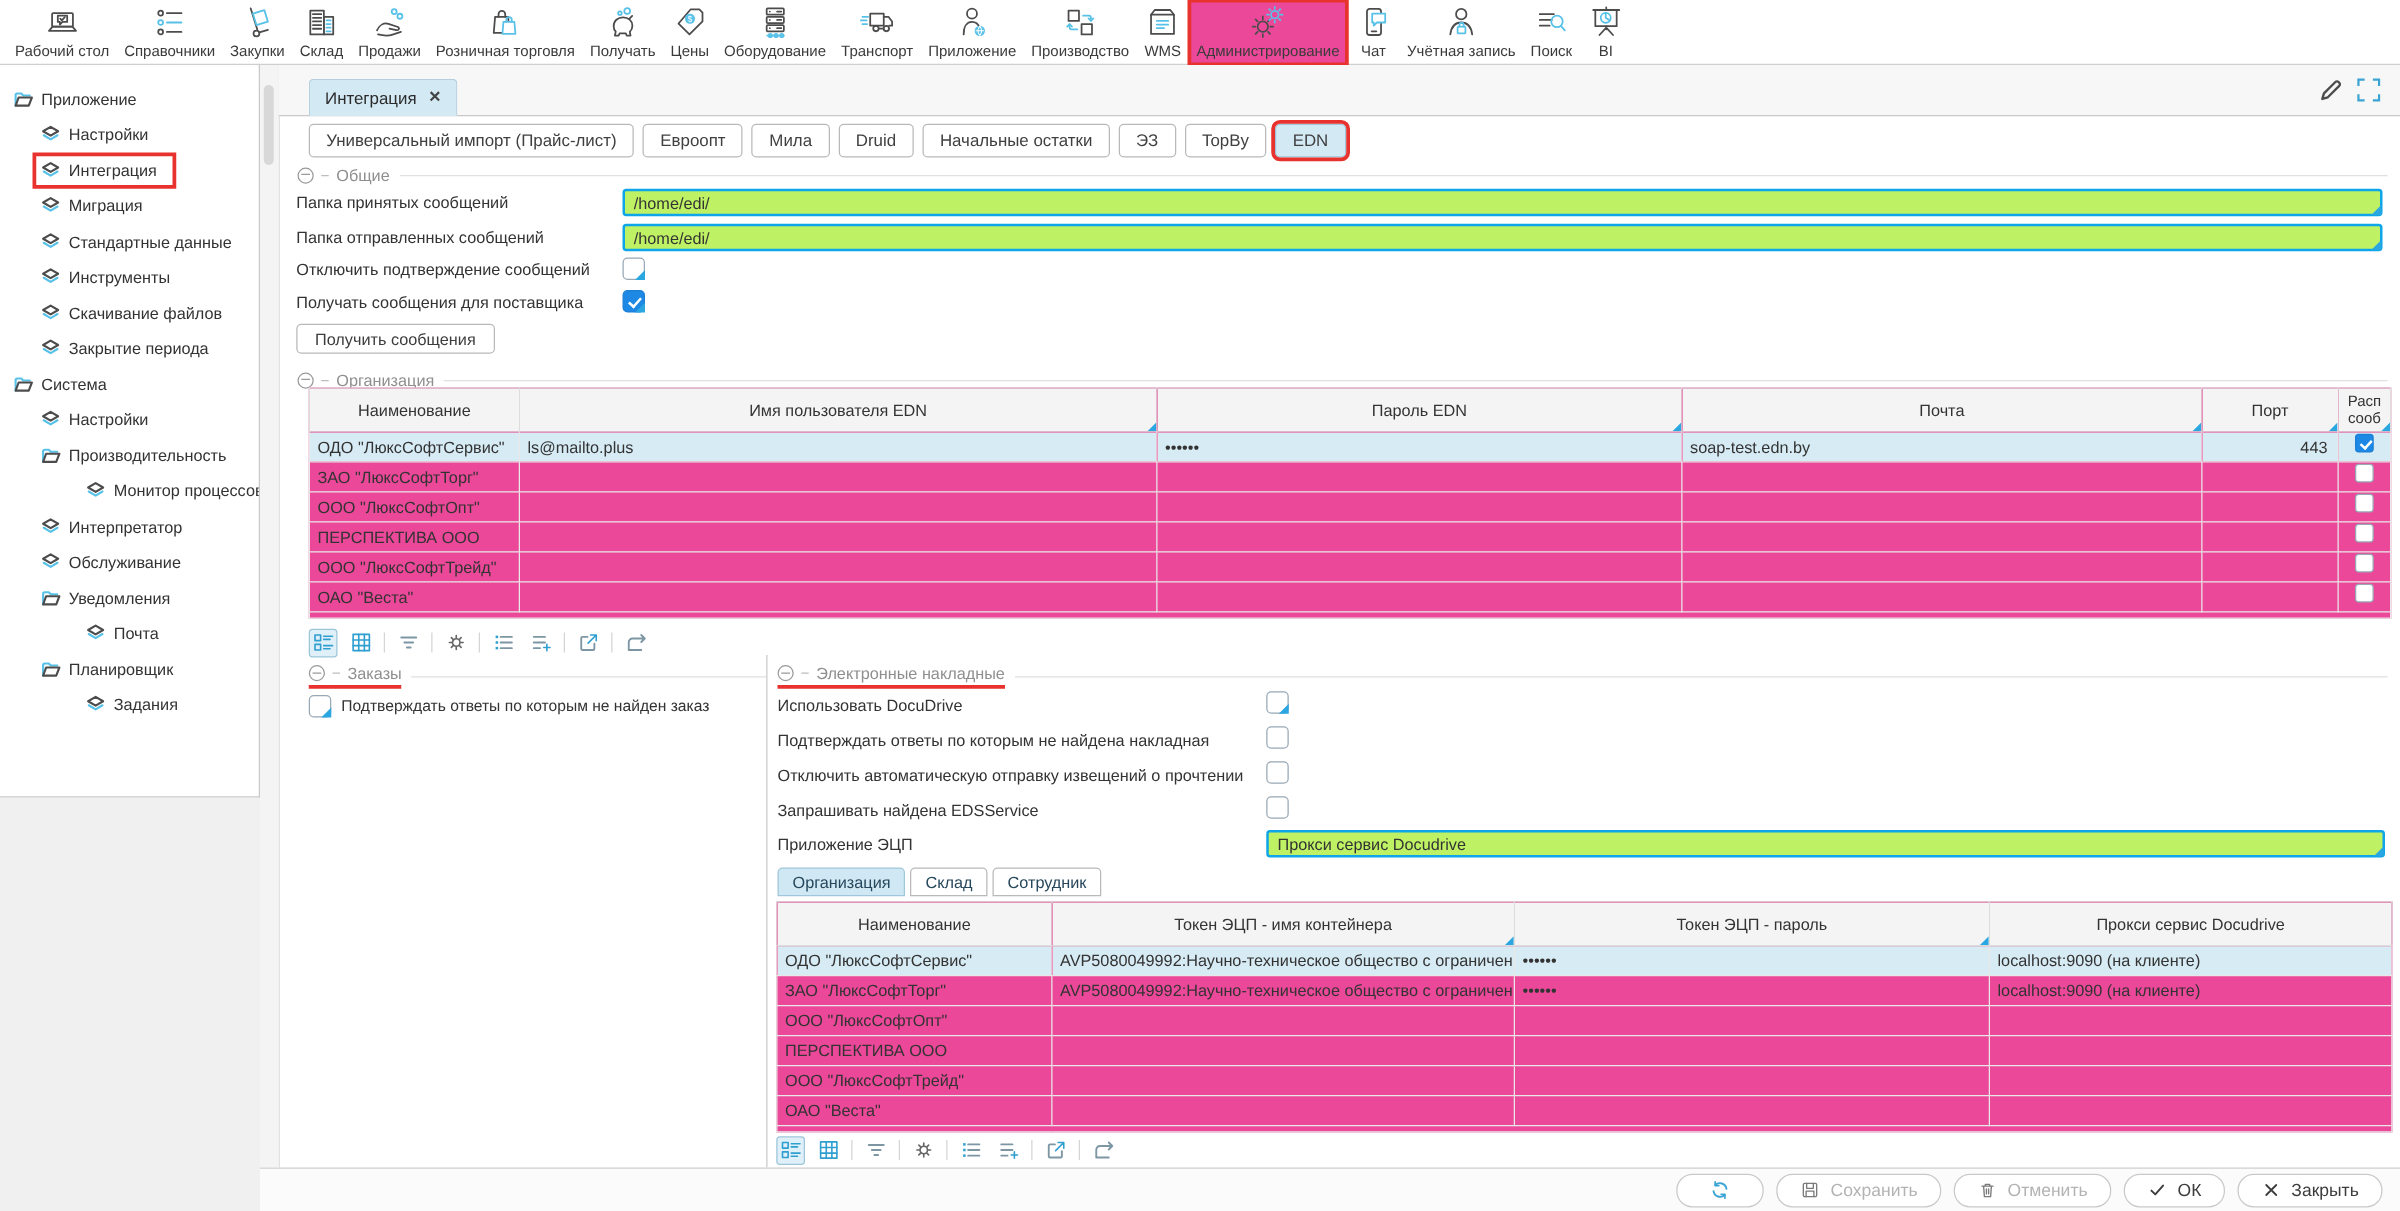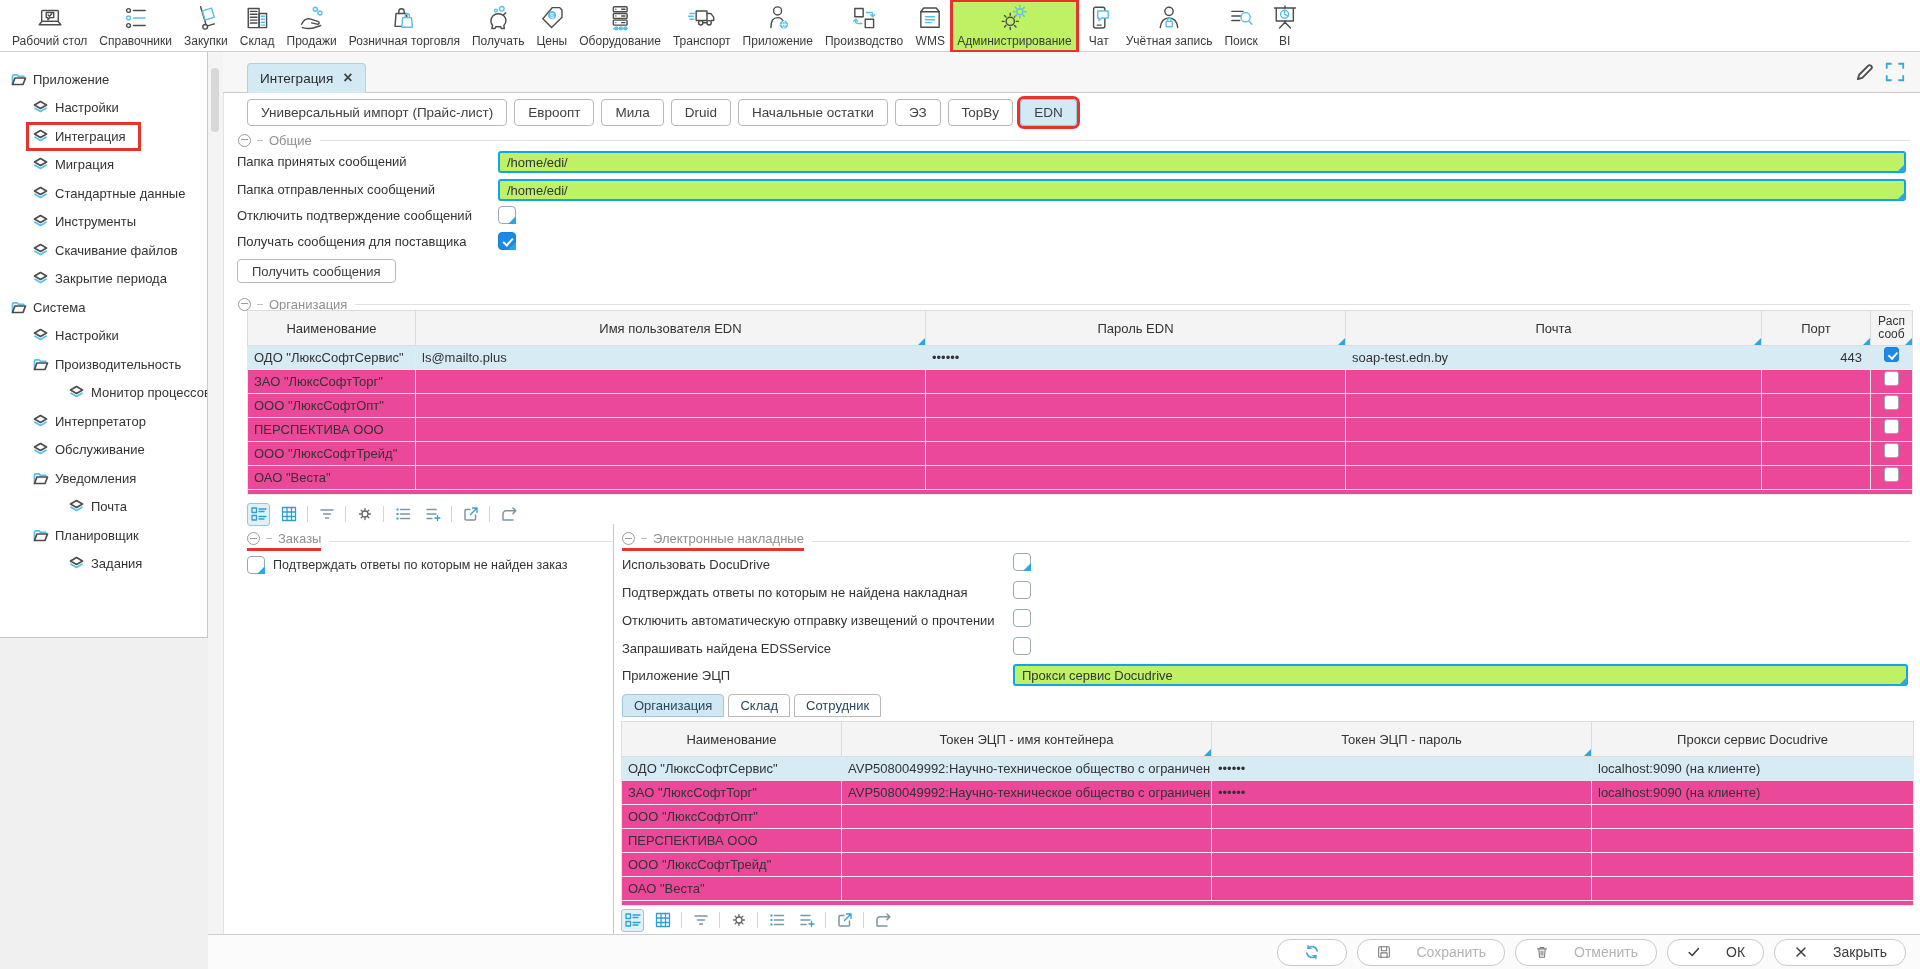--- a/index.html
+++ b/index.html
@@ -15,21 +15,21 @@
   svg .tg{stroke:#666;fill:none;stroke-width:1.3;stroke-linecap:round}
   svg .fi{stroke:#7a7a7a;fill:none;stroke-width:1.2;stroke-linecap:round;stroke-linejoin:round}
   svg .fb2{fill:#2f9fd0}
 
   
   .topbar{position:absolute;left:0;top:0;width:100%;height:52px;background:#fff;
           border-bottom:1px solid #cfcfcf;display:flex;align-items:center;padding-left:6px;box-sizing:border-box}
   .titem{display:flex;flex-direction:column;align-items:center;justify-content:flex-end;
          padding:3px 6px 4px;cursor:pointer}
   .titem .tlabel{font-size:12px;color:#3b3b3b;margin-top:1px;white-space:nowrap}
-  .titem.sel{background:#bef264;outline:3px solid #e8322d;outline-offset:-2px}
+  .titem.sel{background:#ec4899;outline:3px solid #e8322d;outline-offset:-2px}
   .ticon{width:30px;height:30px}
 
   
   .sidebar{position:absolute;left:0;top:52px;width:208px;height:586px;background:#fff;
            border-right:1px solid #c9c9c9;border-bottom:1px solid #c9c9c9;box-sizing:border-box;
            padding-top:13px;overflow:hidden}
   .sitem{height:28.5px;display:flex;align-items:center;gap:6px;font-size:13px;color:#333;
          cursor:pointer;white-space:nowrap}
   .d0{padding-left:10px}.d1{padding-left:32px}.d2{padding-left:68px}
   .sic{width:17px;height:17px;flex:0 0 auto}
@@ -108,21 +108,21 @@
   .panelR{position:absolute;left:405px;right:0;top:472px;bottom:35px;border-left:1px solid #c9c9c9}
   .rlabel{position:absolute;left:8px;font-size:13px;white-space:nowrap;line-height:19px}
   .tabs2{position:absolute;left:8px;top:170px;display:flex;gap:4px}
   .t2{padding:3px 11px;border:1px solid #b9b9b9;border-radius:4px 4px 0 0;background:#fff;font-size:13px;color:#27475c;cursor:pointer}
   .t2.sel{background:#cfe8f3;border-color:#9fc6da}
 
   
   .footer{position:absolute;left:0;right:0;bottom:0;height:35px;background:#fbfbfb;border-top:1px solid #cfcfcf;
           display:flex;align-items:center;justify-content:flex-end;gap:10px;padding-right:14px;box-sizing:border-box}
   .fbtn{height:27px;border:1px solid #c9c9c9;border-radius:13px;background:#fff;display:inline-flex;align-items:center;
-        gap:24px;padding:0 18px;font-size:14px;color:#3c3c3c;cursor:pointer;font-family:inherit}
+        gap:8px;padding:0 18px;font-size:14px;color:#3c3c3c;cursor:pointer;font-family:inherit}
   .fbtn.dis{color:#b3b3b3}
   .fbtn svg{width:16px;height:16px}
 </style>
 </head>
 <body>
 
 <div class="topbar">
 
   <div class="titem">
     <svg class="ticon" viewBox="0 0 36 36">

